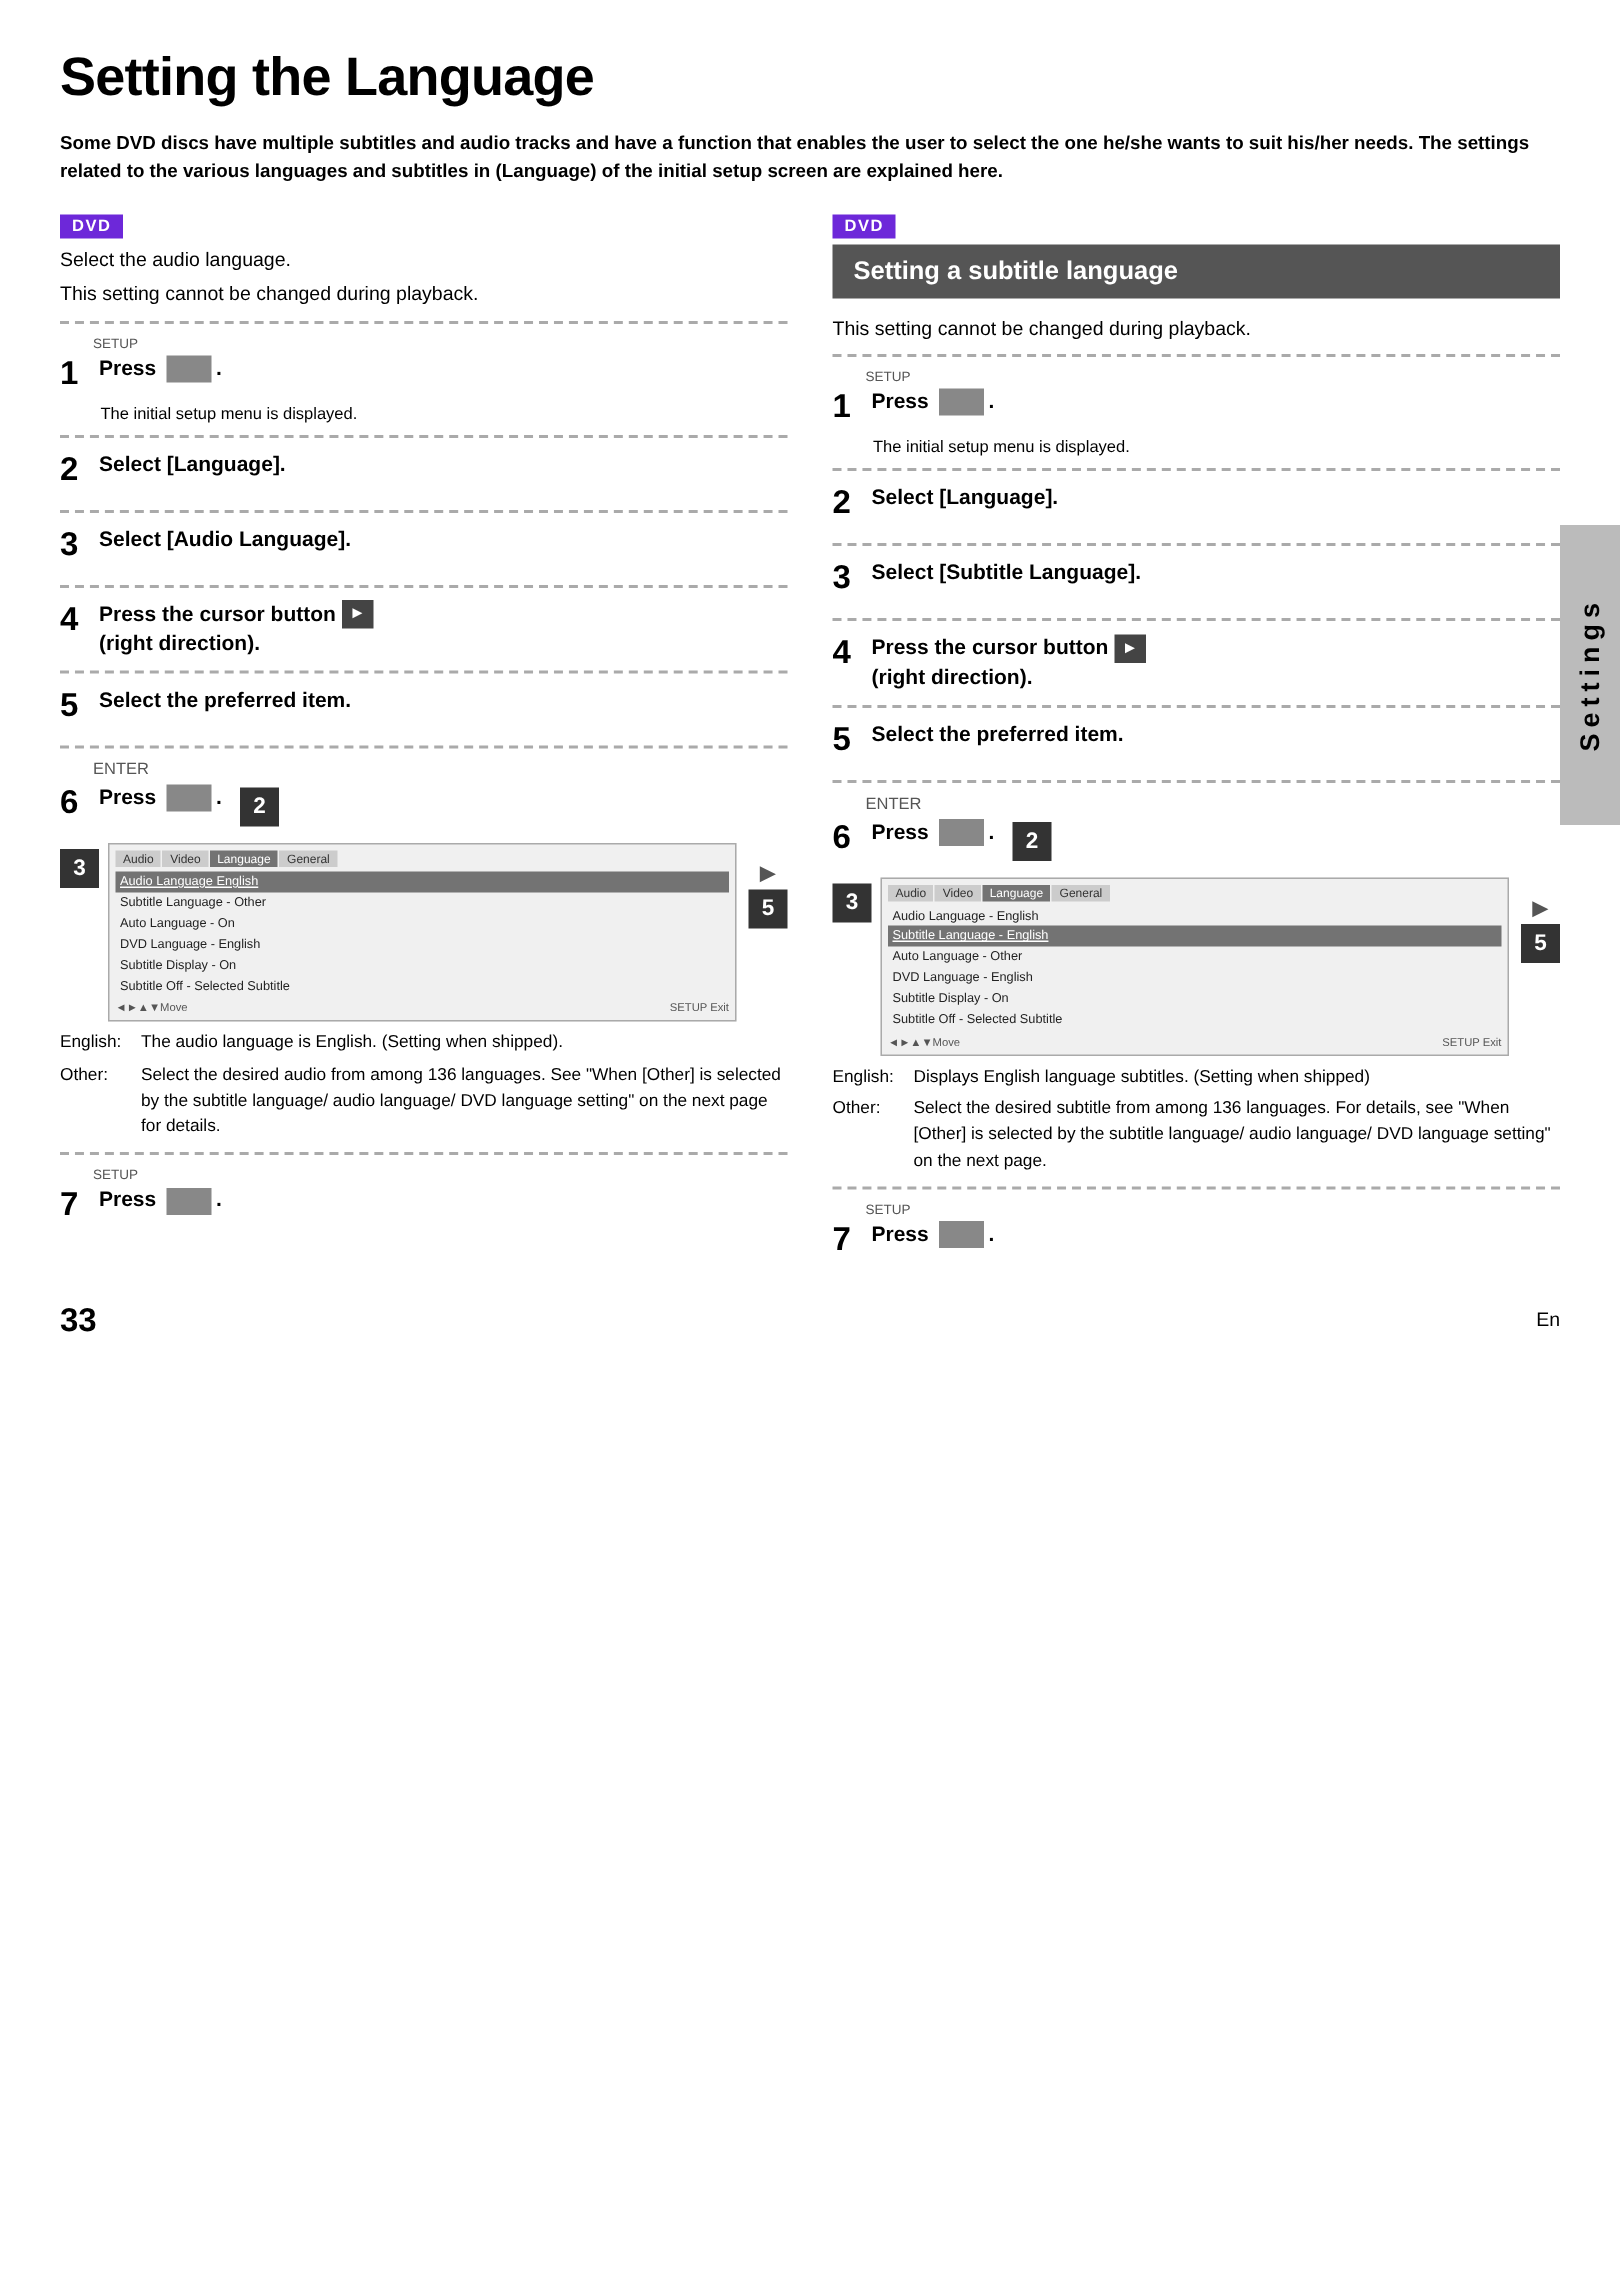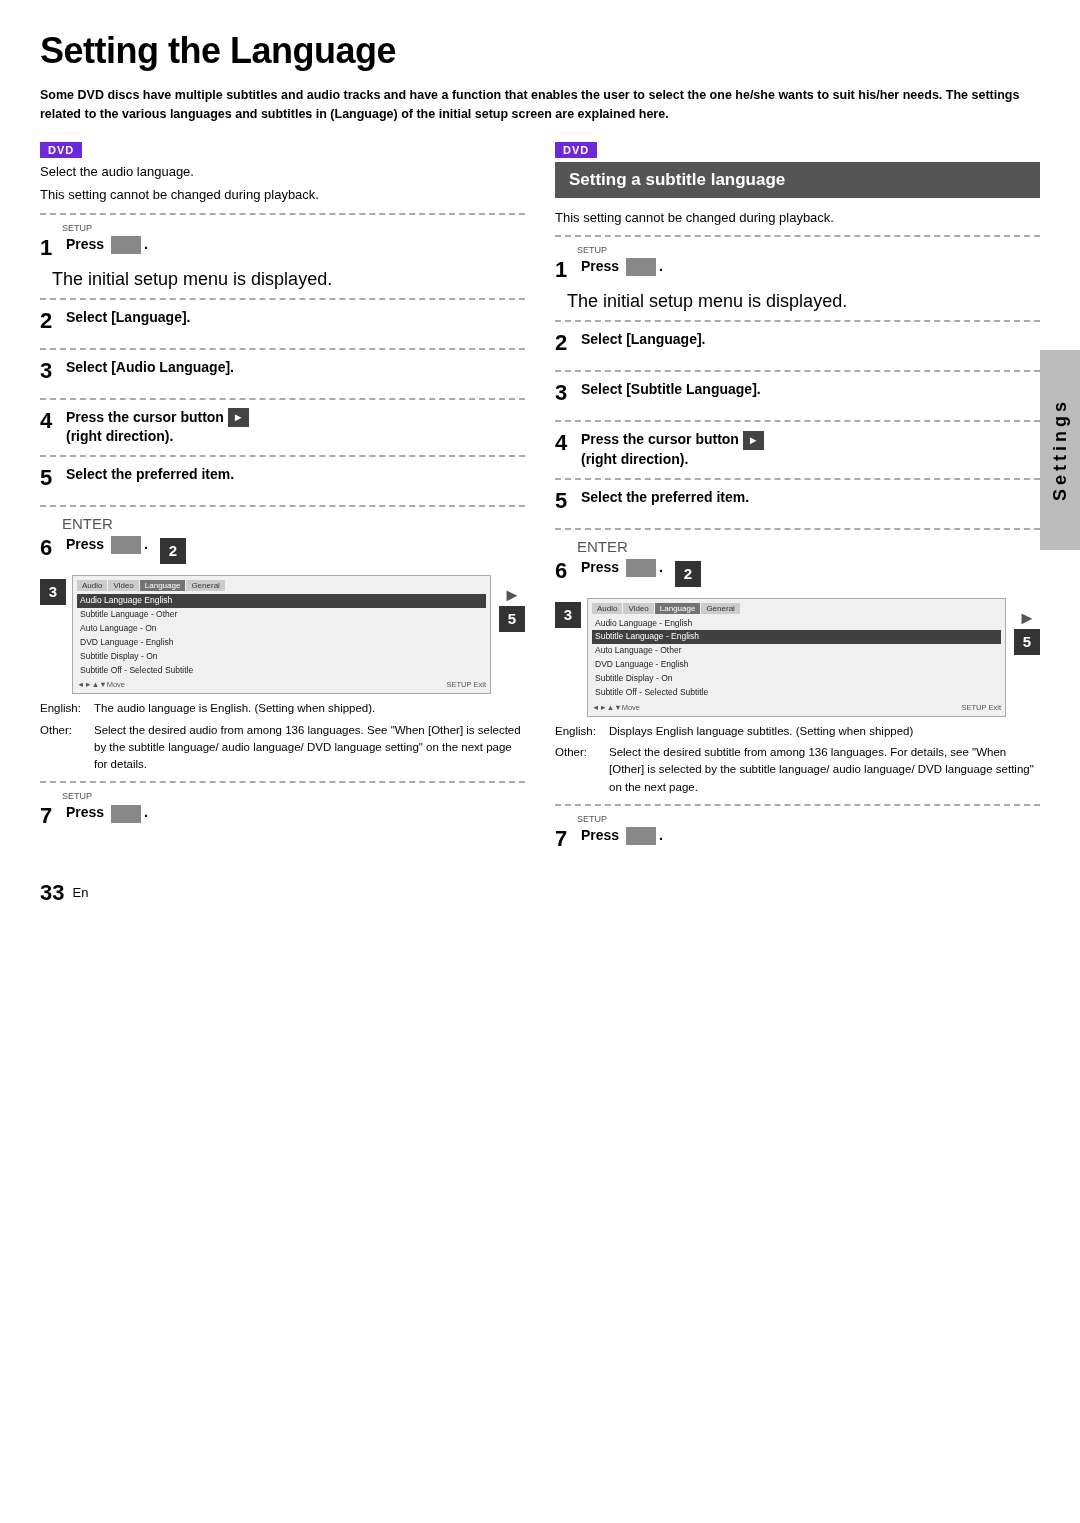--- a/index.html
+++ b/index.html
@@ -115,30 +115,30 @@
 
     .setup-label {
       font-size: 9px;
       color: #555;
       display: block;
       margin-left: 22px;
       margin-bottom: 1px;
     }
 
     .enter-label {
-      font-size: 15px;
+      font-size: 11px;
       color: #555;
       display: block;
       margin-left: 22px;
       margin-bottom: 1px;
     }
 
     .step-note {
-      font-size: 18px;
-      margin-left: 12px;
+      font-size: 11px;
+      margin-left: 27px;
       margin-bottom: 2px;
       font-weight: normal;
     }
 
     .screen-mock {
       border: 1.5px solid #aaa;
       background: #f0f0f0;
       padding: 4px;
       font-size: 9px;
       min-width: 160px;
@@ -163,22 +163,23 @@
     }
 
     .screen-row {
       padding: 1px 3px;
       font-size: 8.5px;
       color: #222;
       line-height: 1.4;
     }
 
     .screen-row.highlighted {
-      background: #404040;
-      color: #fff;
+      background: #737373;
+      color: #fff;
+      text-decoration: underline;
     }
 
     .screen-footer {
       font-size: 7.5px;
       color: #555;
       margin-top: 3px;
       display: flex;
       justify-content: space-between;
     }
 
@@ -190,21 +191,21 @@
       line-height: 1.5;
     }
 
     .annotation-key {
       font-weight: normal;
       min-width: 50px;
     }
 
     .page-num-row {
       display: flex;
-      justify-content: flex-start;
+      justify-content: space-between;
       align-items: center;
       font-size: 13px;
       margin-top: 20px;
     }
 
     .page-num {
       font-size: 22px;
       font-weight: bold;
       margin-right: 8px;
     }

